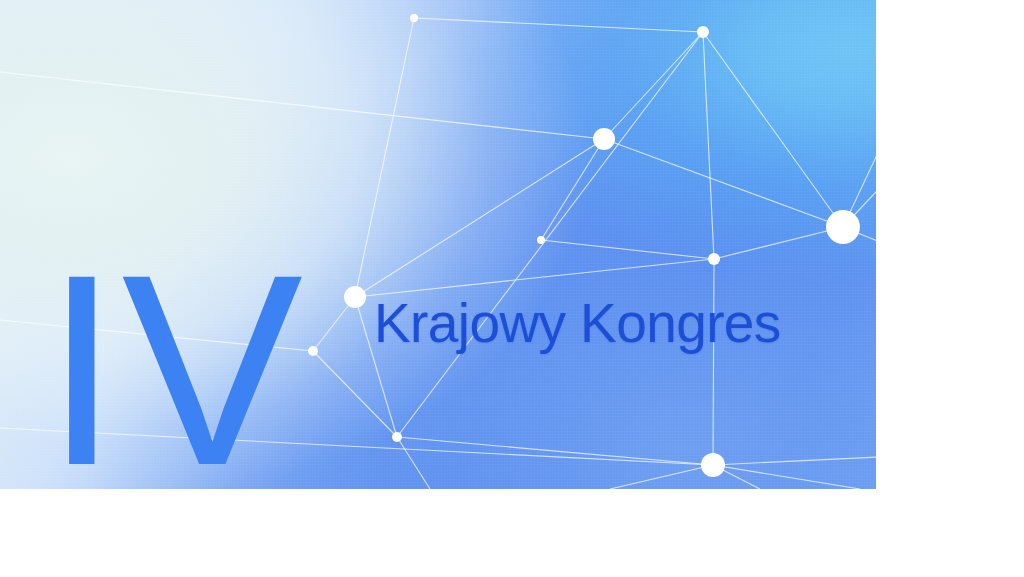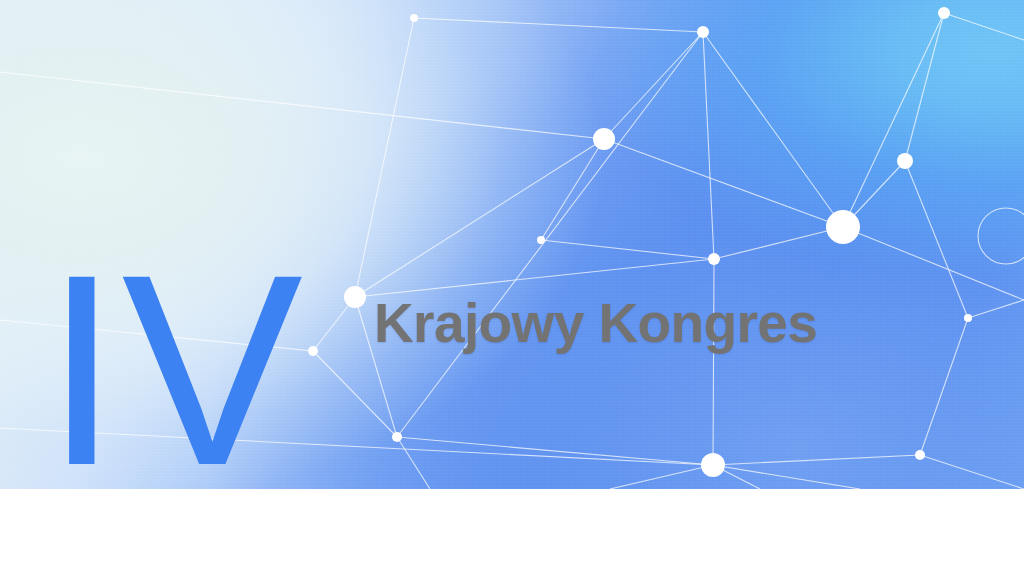--- a/index.html
+++ b/index.html
@@ -12,21 +12,21 @@
   #banner {
     position:relative;
     width:1024px; height:577px;
     background:#ffffff;
     overflow:hidden;
   }
 
   
   #hero {
     position:absolute;
-    left:0; top:0; width:1024px; height:489px;
+    left:0; top:0; width:876px; height:489px;
     overflow:hidden;
   }
   .grad-base {
     position:absolute; inset:0;
     background:
       radial-gradient(ellipse 620px 420px at 8% 32%,  #e8f5f4 0%, #e4f1f3 22%, rgba(226,240,249,0.75) 46%, rgba(210,230,250,0.28) 68%, rgba(190,216,250,0) 84%),
       radial-gradient(ellipse 520px 300px at 97% 10%, #6fc4f7 0%, #69bdf5 18%, rgba(92,176,246,0.55) 46%, rgba(70,150,242,0) 78%),
       radial-gradient(ellipse 760px 560px at 78% 92%, #6f9ff2 0%, rgba(95,146,240,0.65) 40%, rgba(90,140,238,0) 78%),
       linear-gradient(118deg, #e7f3f3 0%, #e2eff7 14%, #cfe2fb 26%, #a9c8f8 37%, #7ba7f4 49%, #5b8ef1 62%, #4e84f0 76%, #5b90f2 88%, #7fb4f6 100%);
   }
@@ -49,22 +49,22 @@
   }
   #roman svg { display:block; }
 
   
   #title-block {
     position:absolute;
     left:374px; top:290px;
     width:600px;
   }
   .title-line {
-    color:#737373;
-    font-weight:bold;
+    color:#1d4ed8;
+    font-weight:normal;
     font-size:55px;
     line-height:1.20;
     letter-spacing:-0.6px;
     white-space:nowrap;
     text-shadow:0 1px 2px rgba(40,80,170,0.18);
   }
   #title-line-2 { margin-left:-42px; }
 
   
   #footer {

